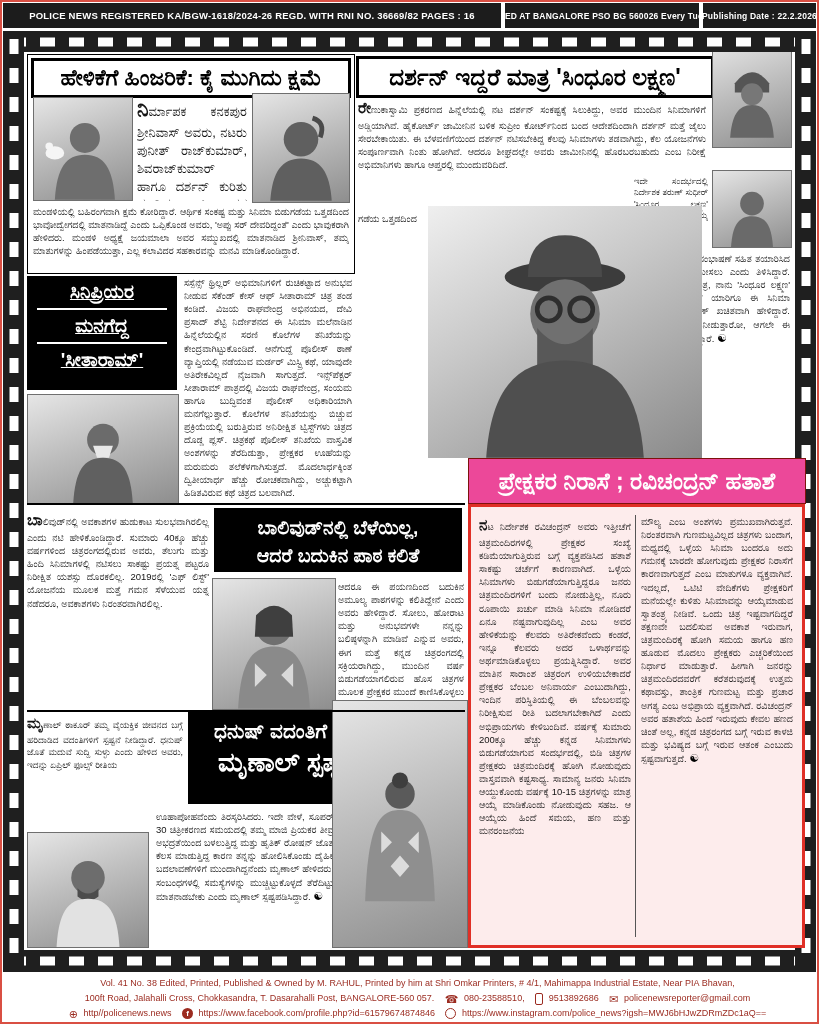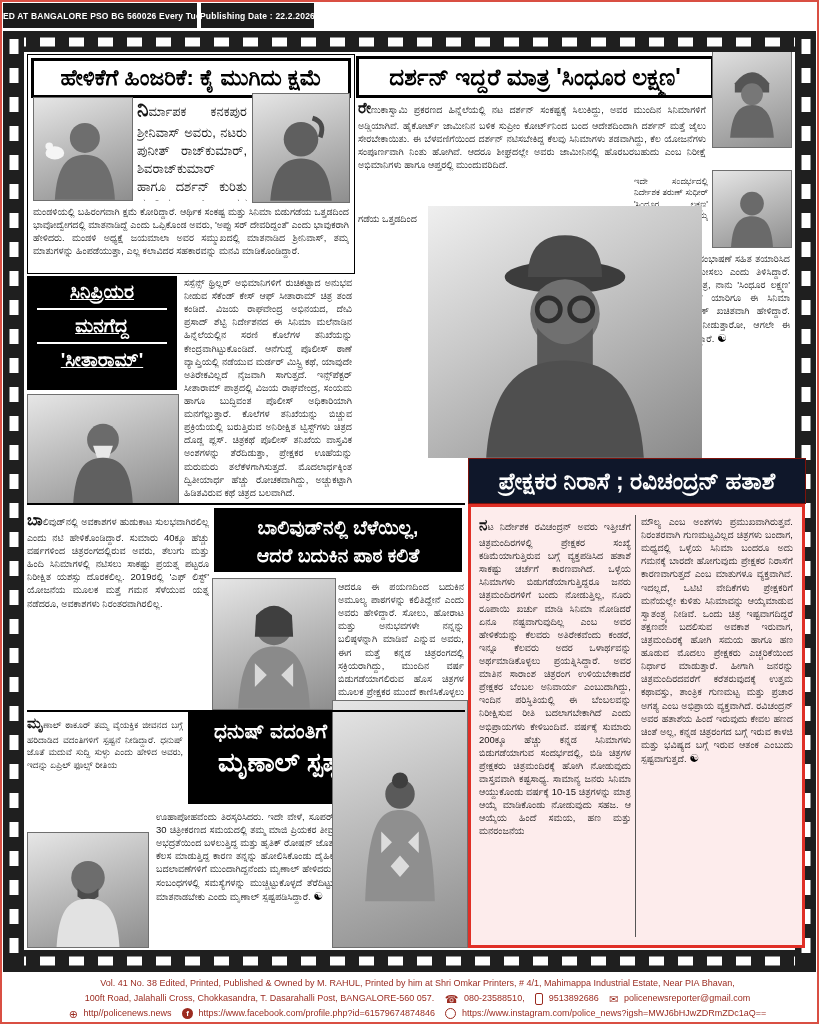--- a/index.html
+++ b/index.html
@@ -15,21 +15,21 @@
   
   .strip{background:#1f1f1f;z-index:4;}
   .holes-h{position:absolute;left:8px;right:8px;top:50%;height:9px;transform:translateY(-50%);
            background:repeating-linear-gradient(90deg,#fff 0 15px,transparent 15px 29px);}
   .holes-v{position:absolute;top:8px;bottom:8px;left:50%;width:9px;transform:translateX(-50%);
            background:repeating-linear-gradient(180deg,#fff 0 15px,transparent 15px 29px);}
   
   .hd-white{border:3px solid #000;background:#fff;color:#000;font-weight:bold;text-align:center;
             display:flex;align-items:center;justify-content:center;overflow:hidden;}
   .hd-black{background:#000;color:#fff;font-weight:bold;text-align:center;overflow:hidden;}
-  .hd-red{background:#0f172a;color:#fff;font-weight:bold;text-align:center;
+  .hd-red{background:#ec4899;color:#fff;font-weight:bold;text-align:center;
           display:flex;align-items:center;justify-content:center;border:1px solid #7d120c;overflow:hidden;}
   .hl-line{padding:5px 2px;}
   .hl-underline{border-bottom:2px solid #fff;margin:0 10px;padding:5px 2px;}
   
   .bt{font-size:9.5px;line-height:1.38;text-align:justify;color:#141414;overflow:hidden;}
   .bt-sm{font-size:8.5px;line-height:1.35;text-align:justify;color:#141414;overflow:hidden;}
   .lead::first-letter{font-size:160%;font-weight:bold;}
   .endmark{font-size:11px;color:#000;}
   
   .photo{background:linear-gradient(160deg,#e6e6e6 0%,#bdbdbd 45%,#8e8e8e 100%);
@@ -49,20 +49,21 @@
   .ic-ring{width:9px;height:9px;border-radius:50%;border:1.5px solid #9b2b20;}
   .ic-mob{width:6px;height:10px;border:1.2px solid #9b2b20;border-radius:2px;}
   .ic-glyph{font-size:11px;color:#9b2b20;}
 </style>
 </head>
 <body>
 
 <div class="abs edge"></div>
 
 <div class="abs masthead">
+  <div class="mast-box" style="flex:1 1 498px;">POLICE NEWS   REGISTERED  KA/BGW-1618/2024-26  REGD. WITH RNI NO. 36669/82  PAGES : 16</div>
   <div class="mast-box" style="flex:0 0 194px;font-size:8.5px;">POSTED AT BANGALORE PSO BG 560026 Every Tuesday</div>
   <div class="mast-box" style="flex:0 0 113px;font-size:8.5px;">Publishing Date : 22.2.2026</div>
 </div>
 
 <div class="abs strip" style="left:3px;top:31px;width:813px;height:21px;">
     <div class="holes-h"></div>
   </div>
 <div class="abs strip" style="left:3px;top:950px;width:813px;height:22px;">
     <div class="holes-h"></div>
   </div>

